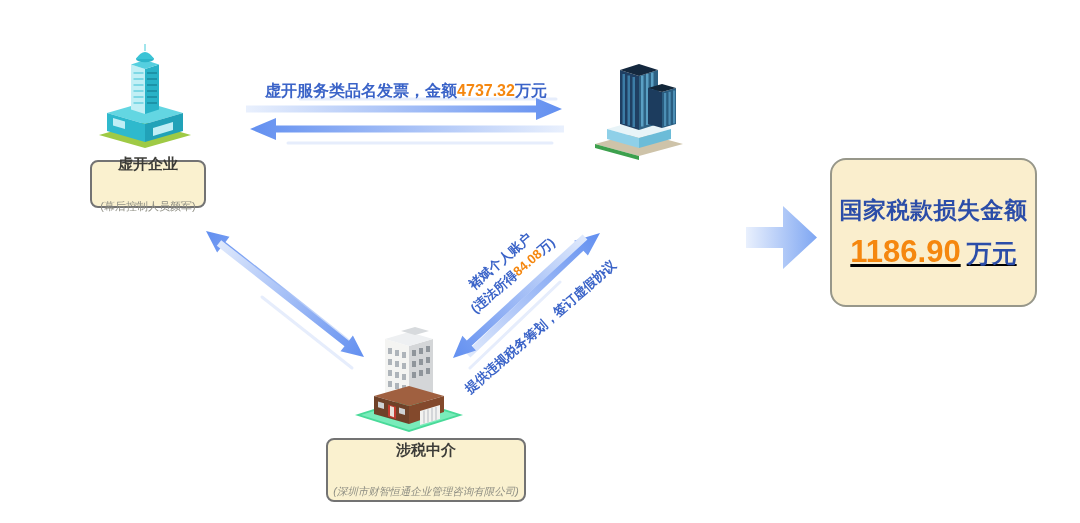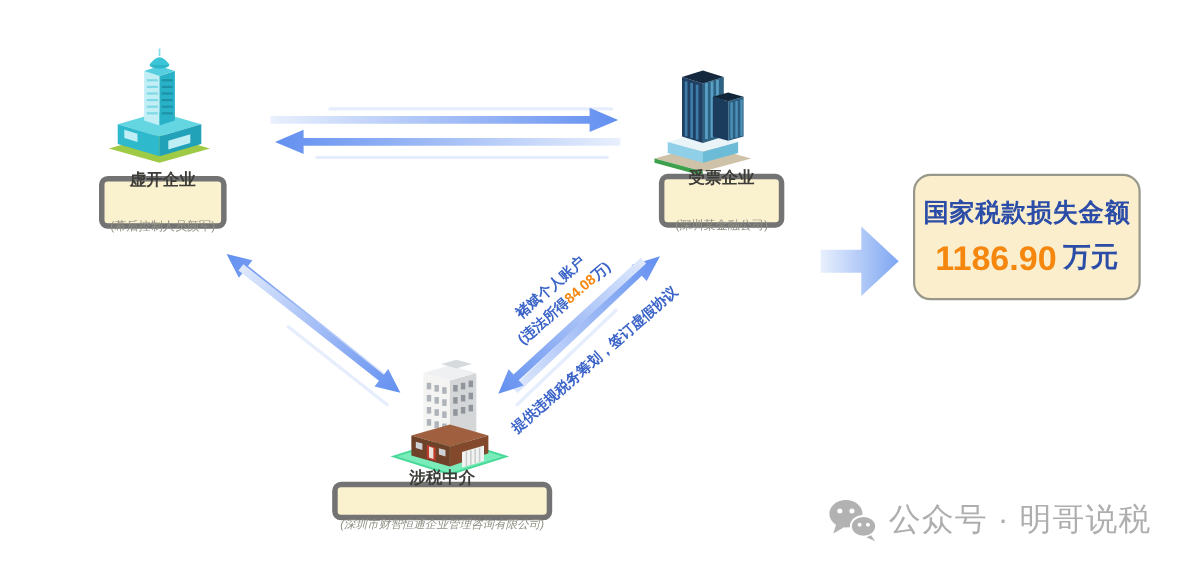--- a/index.html
+++ b/index.html
@@ -2,42 +2,42 @@
 <html><head>
 <meta charset="utf-8">
 <style>
   html,body{margin:0;padding:0;background:#fff;}
   .stage{position:relative;width:1080px;height:523px;background:#ffffff;overflow:hidden;
          font-family:"Liberation Sans", sans-serif;}
   .abs{position:absolute;}
   svg{display:block;}
 
   
-  .card{position:absolute;background:#faf1cf;border:5px solid #737373;border-radius:8px;
+  .card{position:absolute;background:#faf1cf;border:2px solid #737373;border-radius:8px;
         box-sizing:border-box;display:flex;flex-direction:column;align-items:center;
         justify-content:center;gap:2px;text-align:center;}
   .card .t{font-size:15px;font-weight:bold;color:#3c3c38;line-height:1.1;}
   .card .s{font-size:11px;color:#8f8f84;line-height:1.1;white-space:nowrap;margin-top:26px;}
   .card.wide .s{font-size:10.5px;font-style:italic;}
 
   
   .flowtext{position:absolute;color:#3a63c8;font-weight:600;text-align:center;white-space:nowrap;}
   .flowtext .orange{color:#f5870f;}
   .ft-top1{left:246px;top:81px;width:320px;font-size:16px;}
   .ft-top2{left:286px;top:142px;width:220px;font-size:15.5px;}
   .ft-rot{font-size:13px;line-height:1.45;}
   .ft-rot1{left:422px;top:250px;width:170px;transform:rotate(-41deg);}
   .ft-rot2{left:426px;top:318px;width:230px;transform:rotate(-41deg);}
 
   
-  .result{position:absolute;left:830px;top:158px;width:207px;height:115px;box-sizing:border-box;
+  .result{position:absolute;left:830px;top:158px;width:207px;height:149px;box-sizing:border-box;
           background:#faeecd;border:2px solid #97978a;border-radius:16px;
           display:flex;flex-direction:column;align-items:center;justify-content:center;gap:8px;}
   .result .rt{font-size:23px;font-weight:800;color:#2b4da8;letter-spacing:0.5px;white-space:nowrap;}
-  .result .ra{display:flex;align-items:flex-start;gap:6px;}
+  .result .ra{display:flex;align-items:flex-end;gap:6px;text-decoration:underline;}
   .result .num{font-size:31px;font-weight:800;color:#f5870f;}
   .result .unit{font-size:25px;font-weight:800;color:#2b4da8;}
 
   
   .wm{position:absolute;left:752px;top:453px;display:flex;align-items:center;gap:10px;}
   .wm .wtext{font-size:29px;color:#aeaeae;letter-spacing:1px;white-space:nowrap;}
 </style>
 </head>
 <body>
 
@@ -211,58 +211,40 @@
       <line x1="80" y1="88.1" x2="80" y2="101.2"></line>
         <line x1="84" y1="86.9" x2="84" y2="100"></line>
     </g>
   </svg>
 
   <div class="card" style="left:90px;top:160px;width:116px;height:48px">
     <div class="t">虚开企业</div>
     <div class="s">(幕后控制人员颜军)</div>
   </div>
 
-  <div class="card" style="left:599px;top:158px;width:114px;height:49px">
-    <div class="t">受票企业</div>
-    <div class="s">(深圳某金融公司)</div>
-  </div>
-
-  <div class="card wide" style="left:302px;top:438px;width:200px;height:35px">
+
+  <div class="card wide" style="left:326px;top:438px;width:200px;height:64px">
     <div class="t">涉税中介</div>
     <div class="s">(深圳市财智恒通企业管理咨询有限公司)</div>
   </div>
 
+  <div class="flowtext ft-top1">
+    <span>虚开服务类品名发票，金额</span><span class="orange">4737.32</span><span>万元</span>
+  </div>
 
 
   <div class="flowtext ft-rot ft-rot1">
     <span>褚斌个人账户</span><br>
     <span>(违法所得</span><span class="orange">84.08</span><span>万)</span>
   </div>
 
   <div class="flowtext ft-rot ft-rot2">提供违规税务筹划，签订虚假协议</div>
 
   <div class="result">
     <div class="rt">国家税款损失金额</div>
     <div class="ra">
       <span class="num">1186.90</span>
       <span class="unit">万元</span>
     </div>
   </div>
 
-  <div class="wm">
-    <svg width="46" height="40" viewBox="0 0 46 40">
-      <g fill="#b2b2b2">
-        <ellipse cx="17" cy="14" rx="15" ry="12.5"></ellipse>
-        <path d="M8 24 L5.5 32 L15 26.5 Z"></path>
-      </g>
-      <circle cx="11.5" cy="11.5" r="2.3" fill="#fff"></circle>
-      <circle cx="22.5" cy="11.5" r="2.3" fill="#fff"></circle>
-      <g fill="#b2b2b2" stroke="#fff" stroke-width="1.8">
-        <ellipse cx="33" cy="25.5" rx="11.5" ry="9.5"></ellipse>
-      </g>
-      <path d="M40 33.5 L43.5 39 L35.5 35.5 Z" fill="#b2b2b2"></path>
-      <circle cx="29.5" cy="24" r="1.8" fill="#fff"></circle>
-      <circle cx="37" cy="24" r="1.8" fill="#fff"></circle>
-    </svg>
-    <span class="wtext">公众号 · 明哥说税</span>
-  </div>
 
 </div>
 
 </body></html>

